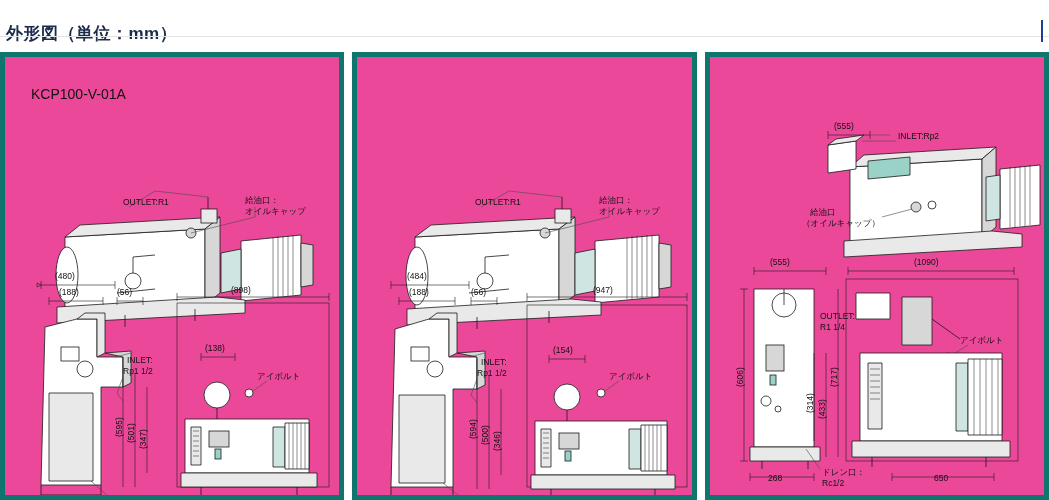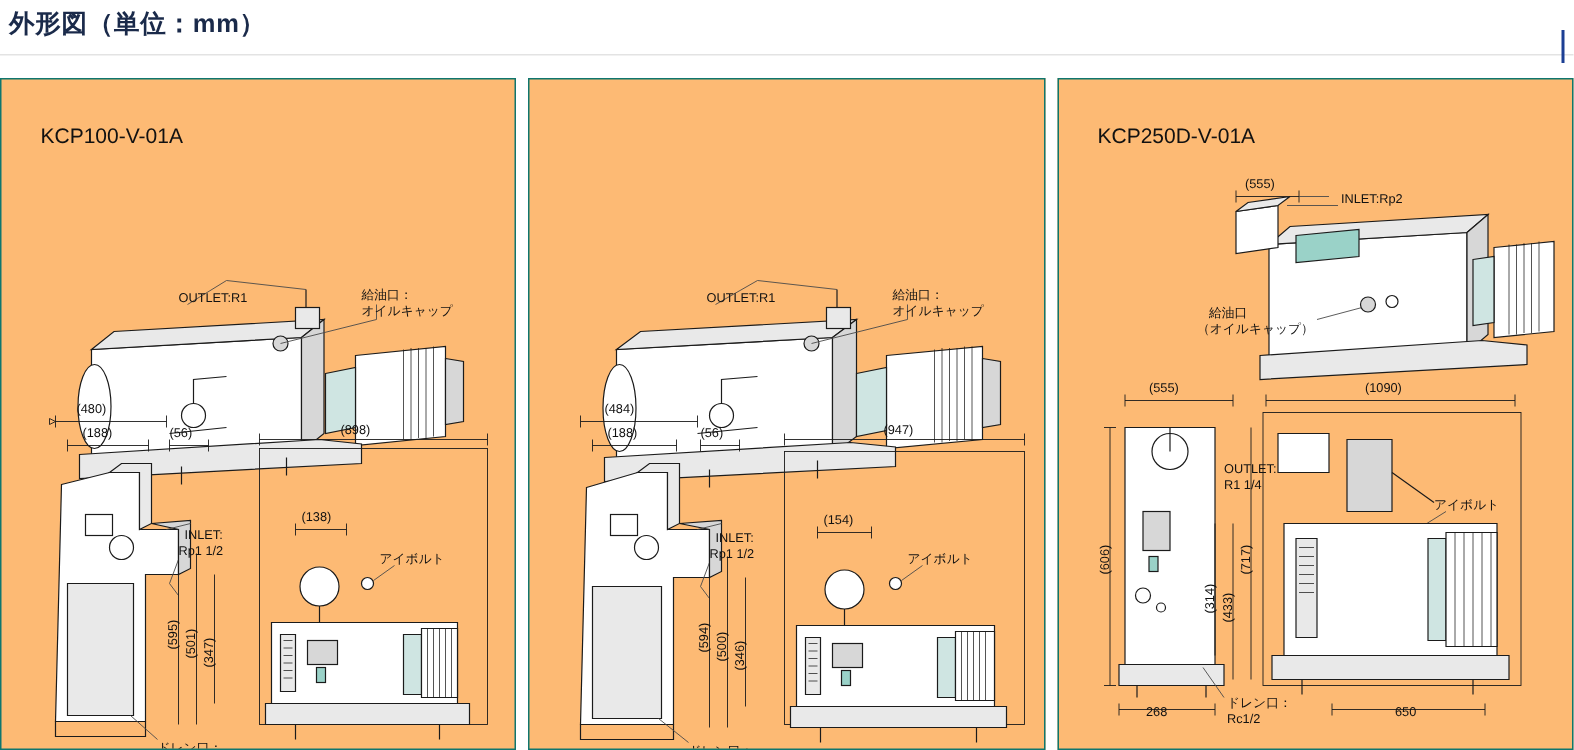--- a/index.html
+++ b/index.html
@@ -5,38 +5,38 @@
   html,body{margin:0;padding:0;}
   body{
     width:1049px;height:500px;
     background:#ffffff;
     font-family:"Liberation Sans","DejaVu Sans",sans-serif;
     color:#222;
     overflow:hidden;
     position:relative;
   }
   .page-title{
-    position:absolute;left:6px;top:4px;
+    position:absolute;left:6px;top:22px;
     font-size:17px;font-weight:bold;color:#1a2a4a;
     letter-spacing:0.5px;
   }
   .title-rule{
     position:absolute;left:0;top:36px;width:1049px;height:1px;background:#e3e3e3;
   }
   .title-rule-accent{
     position:absolute;left:1041px;top:20px;width:2px;height:22px;background:#1c3f94;
   }
   .panels{
     position:absolute;left:0;top:52px;width:1049px;height:448px;
     display:flex;gap:8px;
   }
   .panel{
     position:relative;
-    background:#fdba74;
-    border:1px solid #0f766e;
+    background:#ec4899;
+    border:5px solid #0f766e;
     flex:1 1 0;
     overflow:hidden;
   }
   .panel-title{
     position:absolute;left:26px;top:26px;
     font-size:14px;color:#111;line-height:1.6;
   }
   .panel-title div{white-space:nowrap;}
   .dw{
     position:absolute;left:0;top:0;width:100%;height:100%;
@@ -314,23 +314,20 @@
         <text class="lbl" x="252" y="322">アイボルト</text>
         <text class="lbl" transform="translate(119,382) rotate(-90)">(594)</text>
         <text class="lbl" transform="translate(131,388) rotate(-90)">(500)</text>
         <text class="lbl" transform="translate(143,394) rotate(-90)">(346)</text>
         <text class="lbl" x="212" y="456">675</text>
       </svg>
     </div>
   </div>
 
   <div class="panel">
-    <div class="panel-title">
-      <div>KCP250D-V-01A</div>
-    </div>
     <div class="dw">
       <svg width="345" height="448" viewBox="0 0 345 448">
 
         <g>
           <path class="dim" d="M118 78 L160 78"></path>
           <path class="dim" d="M118 74 L118 82 M160 74 L160 82"></path>
           <path class="ln-thin" d="M160 78 L180 78"></path>
           <path class="fillw" d="M140 110 L272 102 L272 182 L140 190 Z"></path>
           <path class="fillg" d="M140 110 L154 98 L286 90 L272 102 Z"></path>
           <path class="fillgg" d="M272 102 L286 90 L286 170 L272 182 Z"></path>

